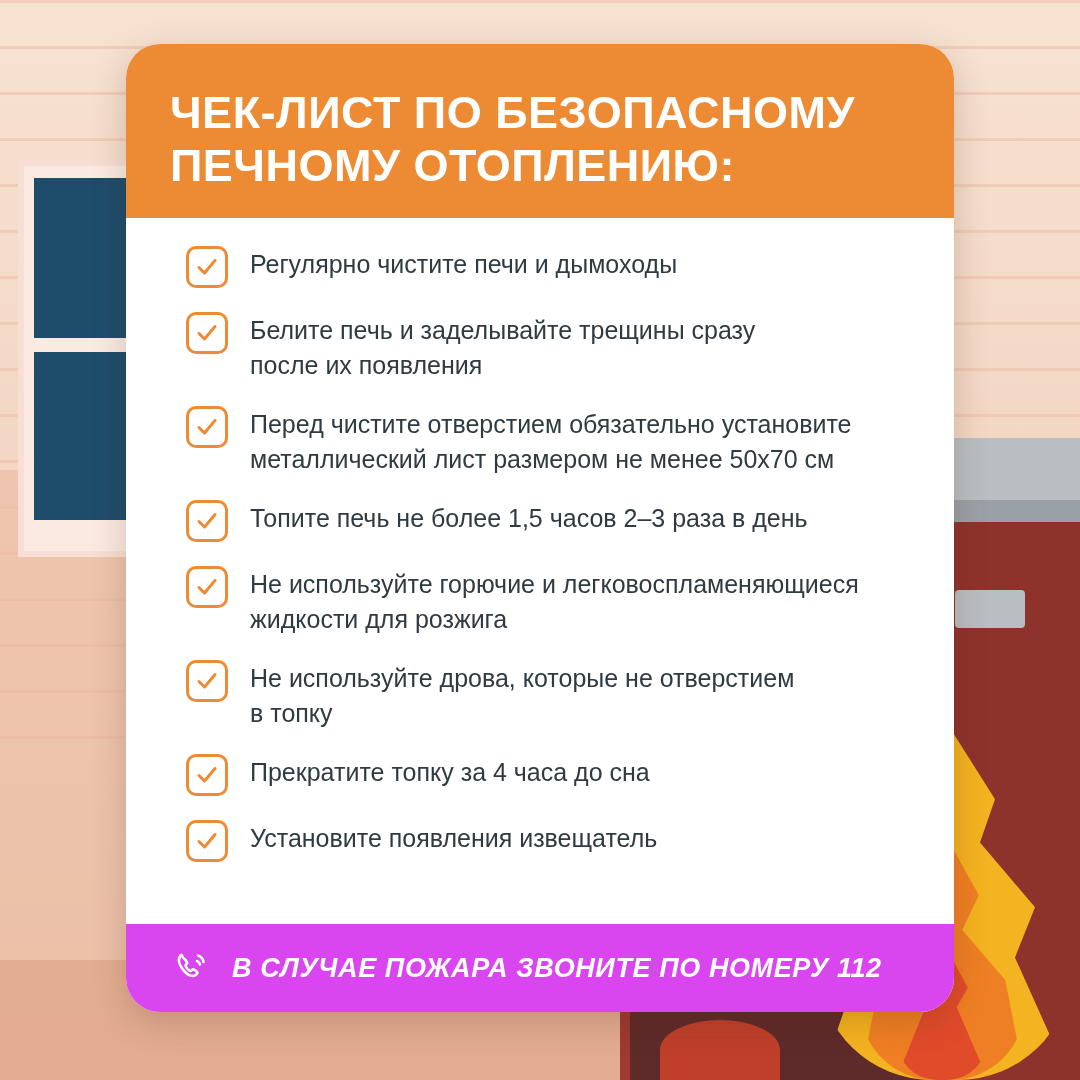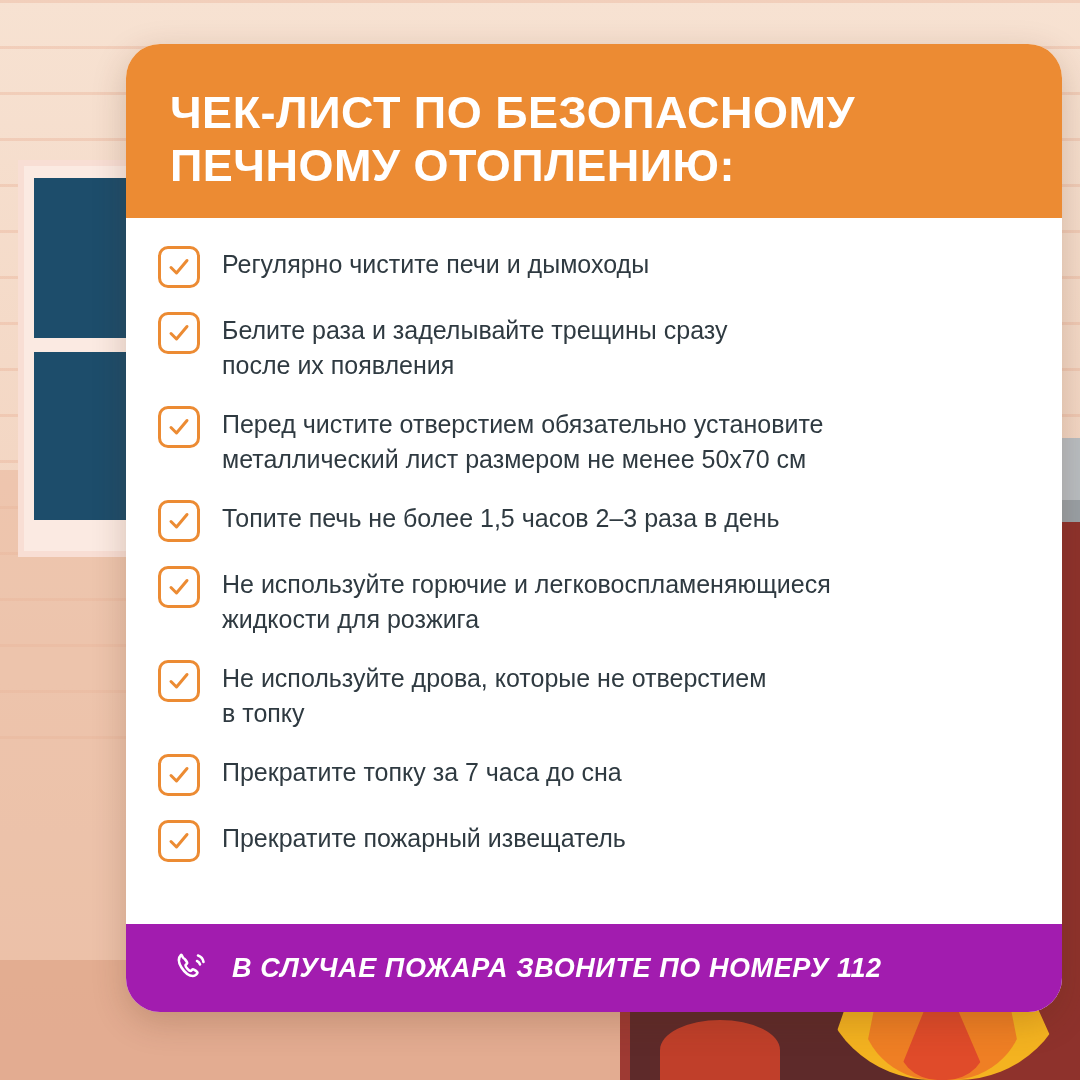--- a/index.html
+++ b/index.html
@@ -185,21 +185,21 @@
     background: #d8452a;
     border-radius: 50% 50% 0 0;
     opacity: .8;
   }
 
   
   .card {
     position: absolute;
     left: 126px;
     top: 44px;
-    width: 936px;
+    width: 828px;
     height: 968px;
     background: #ffffff;
     border-radius: 34px;
     box-shadow: 0 10px 34px rgba(80, 40, 20, 0.22);
     overflow: hidden;
     display: flex;
     flex-direction: column;
   }
 
   .card-header {
@@ -212,21 +212,21 @@
     font-size: 45px;
     line-height: 1.18;
     font-weight: bold;
     letter-spacing: 0.5px;
     text-transform: uppercase;
   }
 
   .card-body {
     flex: 1 1 auto;
     background: #ffffff;
-    padding: 26px 42px 10px 32px;
+    padding: 26px 42px 10px 60px;
   }
 
   .check-list {
     list-style: none;
     margin: 0;
     padding: 0;
   }
   .check-item {
     display: flex;
     align-items: flex-start;
@@ -251,21 +251,21 @@
 
   .check-text {
     color: #2f3a41;
     font-size: 25px;
     line-height: 1.38;
     padding-top: 3px;
     white-space: pre-line;
   }
 
   .card-footer {
-    background: #a21caf;
+    background: #d946ef;
     padding: 22px 44px;
     display: flex;
     align-items: center;
     gap: 22px;
   }
   .phone-icon { flex: 0 0 auto; }
   .footer-text {
     color: #ffffff;
     font-size: 27px;
     font-style: italic;
@@ -318,21 +318,21 @@
           </span>
           <span class="check-text">Регулярно чистите печи и дымоходы</span>
         </li>
 
         <li class="check-item">
           <span class="checkbox">
             <svg width="24" height="24" viewBox="0 0 24 24" aria-hidden="true">
               <path d="M4 12.5 L9.5 18 L20 5.5" fill="none" stroke="#ec8b33" stroke-width="3" stroke-linecap="round" stroke-linejoin="round"></path>
             </svg>
           </span>
-          <span class="check-text">Белите раза и заделывайте трещины сразу
+          <span class="check-text">Белите печь и заделывайте трещины сразу
 после их появления</span>
         </li>
 
         <li class="check-item">
           <span class="checkbox">
             <svg width="24" height="24" viewBox="0 0 24 24" aria-hidden="true">
               <path d="M4 12.5 L9.5 18 L20 5.5" fill="none" stroke="#ec8b33" stroke-width="3" stroke-linecap="round" stroke-linejoin="round"></path>
             </svg>
           </span>
           <span class="check-text">Перед чистите отверстием обязательно установите
@@ -367,30 +367,30 @@
           <span class="check-text">Не используйте дрова, которые не отверстием
 в топку</span>
         </li>
 
         <li class="check-item">
           <span class="checkbox">
             <svg width="24" height="24" viewBox="0 0 24 24" aria-hidden="true">
               <path d="M4 12.5 L9.5 18 L20 5.5" fill="none" stroke="#ec8b33" stroke-width="3" stroke-linecap="round" stroke-linejoin="round"></path>
             </svg>
           </span>
-          <span class="check-text">Прекратите топку за 7 часа до сна</span>
-        </li>
-
-        <li class="check-item">
-          <span class="checkbox">
-            <svg width="24" height="24" viewBox="0 0 24 24" aria-hidden="true">
-              <path d="M4 12.5 L9.5 18 L20 5.5" fill="none" stroke="#ec8b33" stroke-width="3" stroke-linecap="round" stroke-linejoin="round"></path>
-            </svg>
-          </span>
-          <span class="check-text">Прекратите пожарный извещатель</span>
+          <span class="check-text">Прекратите топку за 4 часа до сна</span>
+        </li>
+
+        <li class="check-item">
+          <span class="checkbox">
+            <svg width="24" height="24" viewBox="0 0 24 24" aria-hidden="true">
+              <path d="M4 12.5 L9.5 18 L20 5.5" fill="none" stroke="#ec8b33" stroke-width="3" stroke-linecap="round" stroke-linejoin="round"></path>
+            </svg>
+          </span>
+          <span class="check-text">Установите появления извещатель</span>
         </li>
 
       </ul>
     </div>
 
     <div class="card-footer">
       <span class="phone-icon">
         <svg width="40" height="40" viewBox="0 0 40 40" aria-hidden="true">
           <path d="M11 9 C8 12 8 16 11.5 21.5 C15 27 19.5 30 23 30 C25.5 30 27.5 27.5 27.5 26.5 C27.5 25.8 24 23.2 23 23.2 C22 23.2 21.5 25 20.5 25 C19.2 25 15.5 21 15.5 19.5 C15.5 18.6 17.2 18 17.2 17 C17.2 16 14.6 12.5 13.8 12.5 C13 12.5 11.8 8.2 11 9 Z" fill="none" stroke="#ffffff" stroke-width="2.6" stroke-linejoin="round"></path>
           <path d="M28 9.5 C31 10.5 33 13 33.5 16" fill="none" stroke="#ffffff" stroke-width="2.6" stroke-linecap="round"></path>

